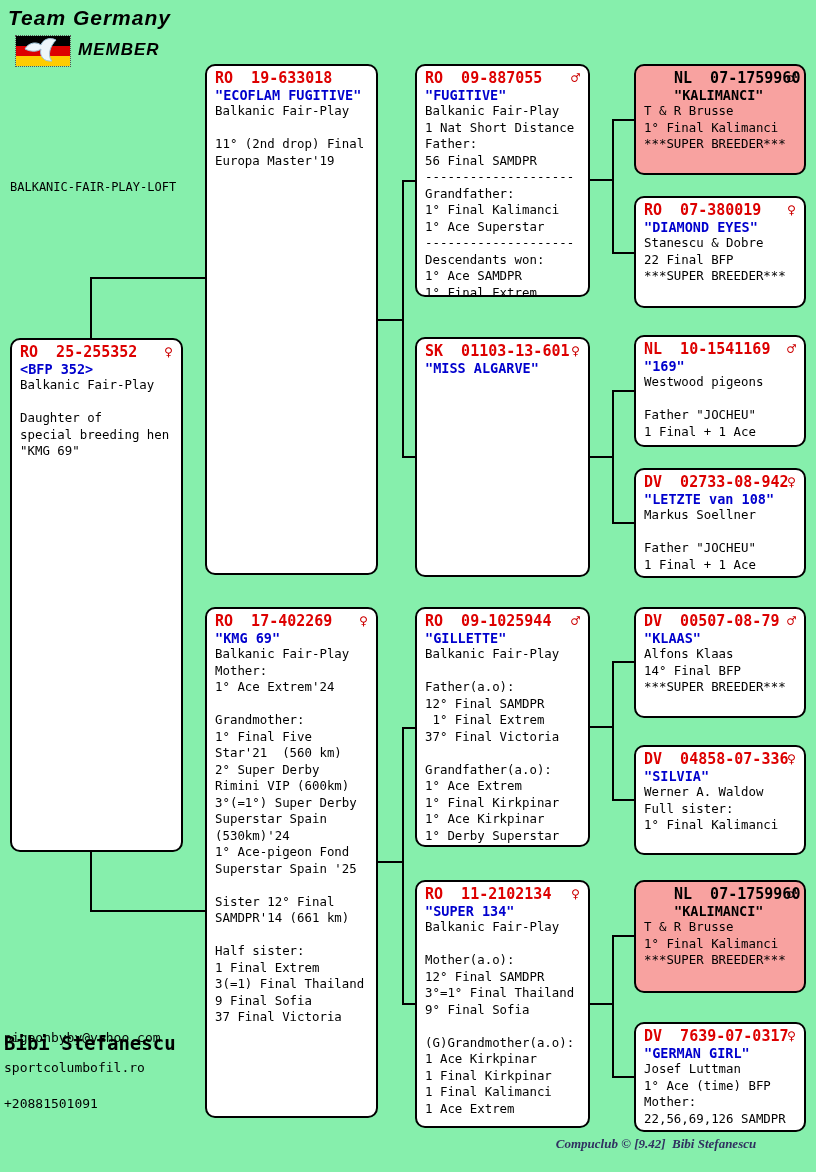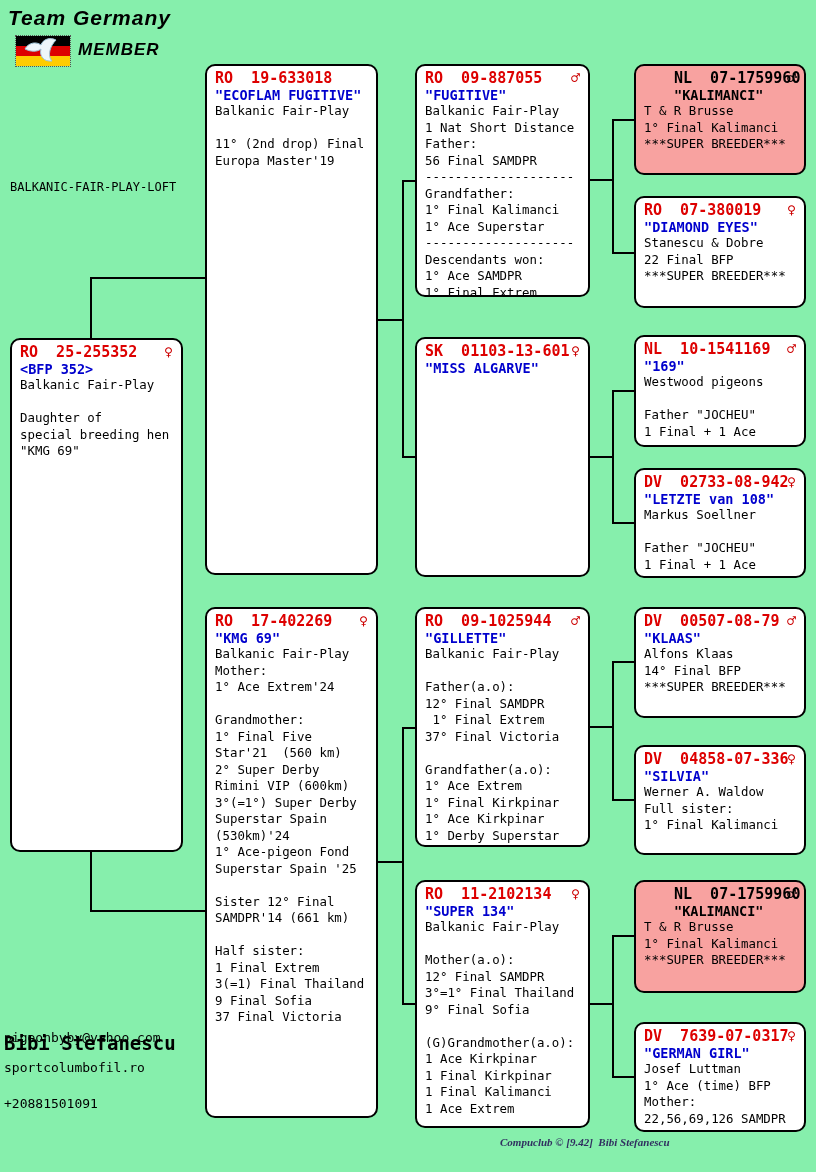--- a/index.html
+++ b/index.html
@@ -29,23 +29,23 @@
   .pline{font-size:12.4px;line-height:16.5px;height:16.5px;white-space:pre;color:#000;}
   .sex{position:absolute;top:4px;right:8px;font-size:15px;font-weight:bold;color:#cc0000;line-height:16px;}
   .pink .sex{color:#000;}
 
   
   .cline{position:absolute;background:#000;}
 
   
   #footer-name{position:absolute;left:4px;top:1032px;font-size:19px;font-weight:bold;white-space:pre;}
   .contact{position:absolute;left:4px;font-size:13px;white-space:pre;}
-  #credit{position:absolute;left:500px;top:1136px;width:312px;text-align:left;
+  #credit{position:absolute;left:500px;top:1136px;width:312px;text-align:center;
         font-family:"Liberation Serif",serif;font-style:italic;font-weight:bold;
-        font-size:11px;color:#303060;white-space:pre;}
+        font-size:13px;color:#303060;white-space:pre;}
 </style>
 </head>
 <body>
 
 <div id="page">
 
   <div id="logo-wordmark">Team Germany</div>
   <div id="logo-flag">
     <svg width="40" height="28" viewBox="0 0 40 28">
       <path d="M33 3 C27 0 20 2 18 8 C13 4 5 6 2 12 C8 15 14 15 18 12 C16 19 21 25 29 24 C24 19 27 9 33 3 Z" fill="#eef6fb" stroke="#9fc4d8" stroke-width="1"></path>

